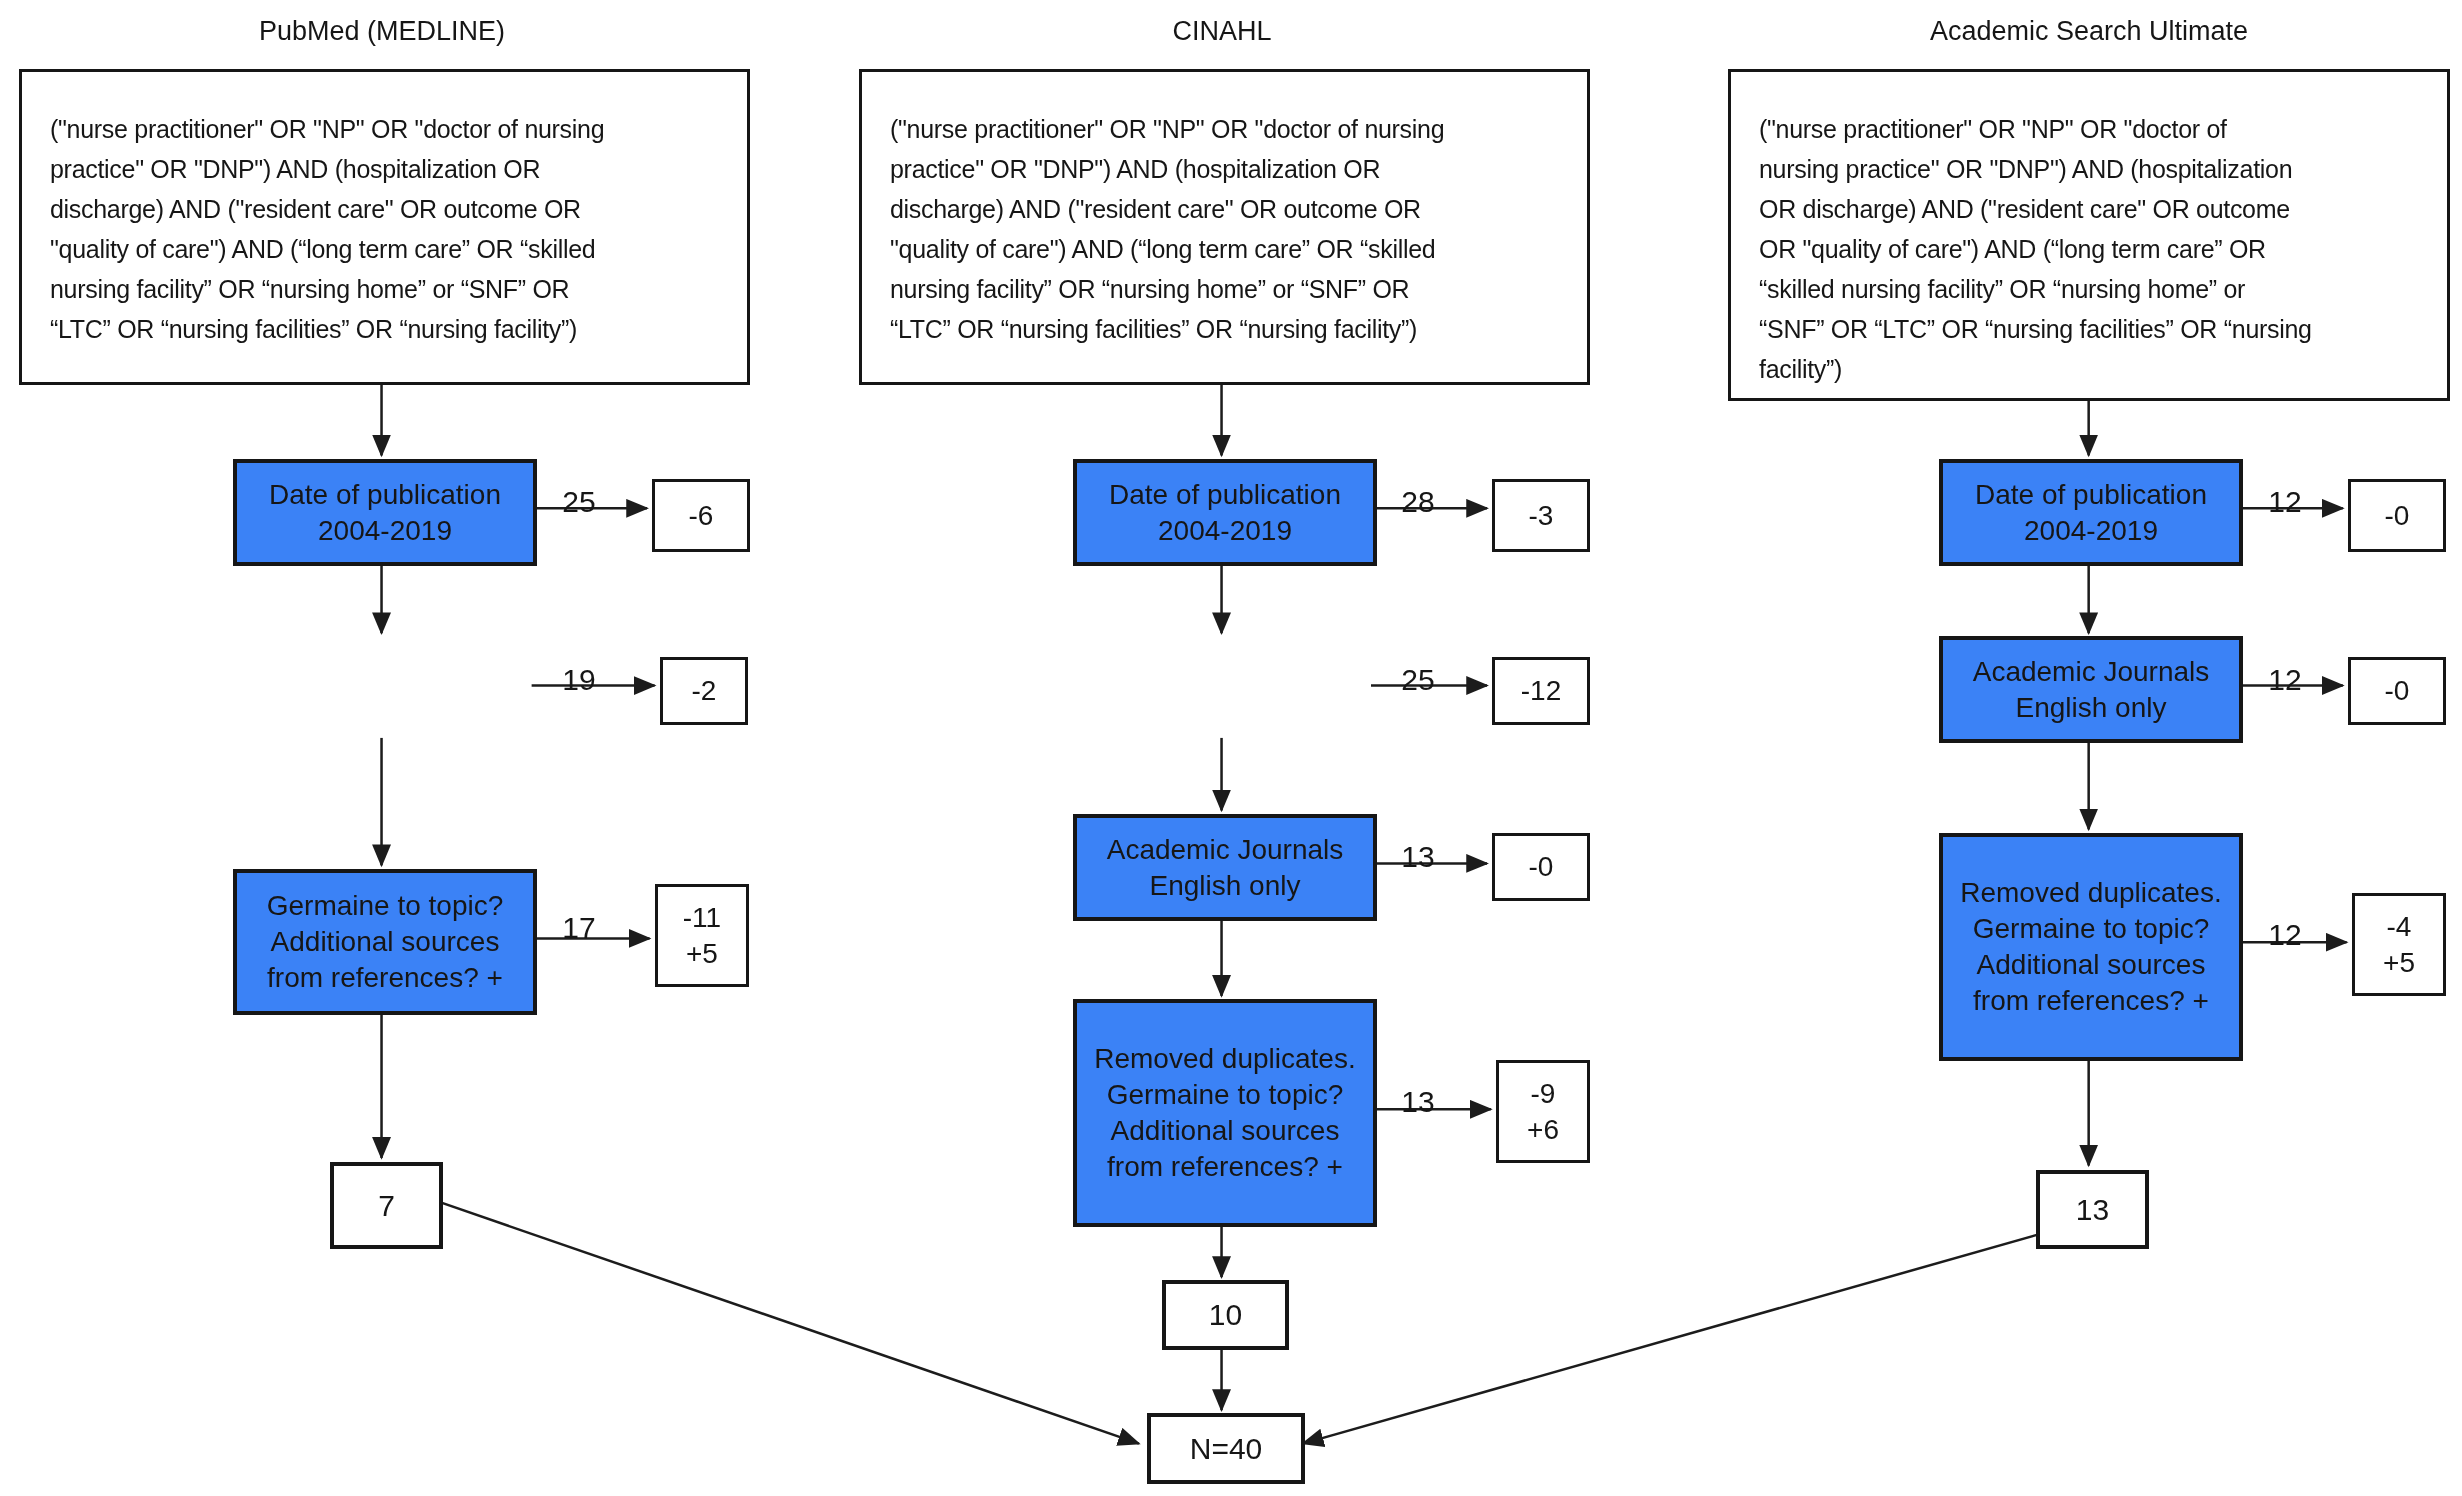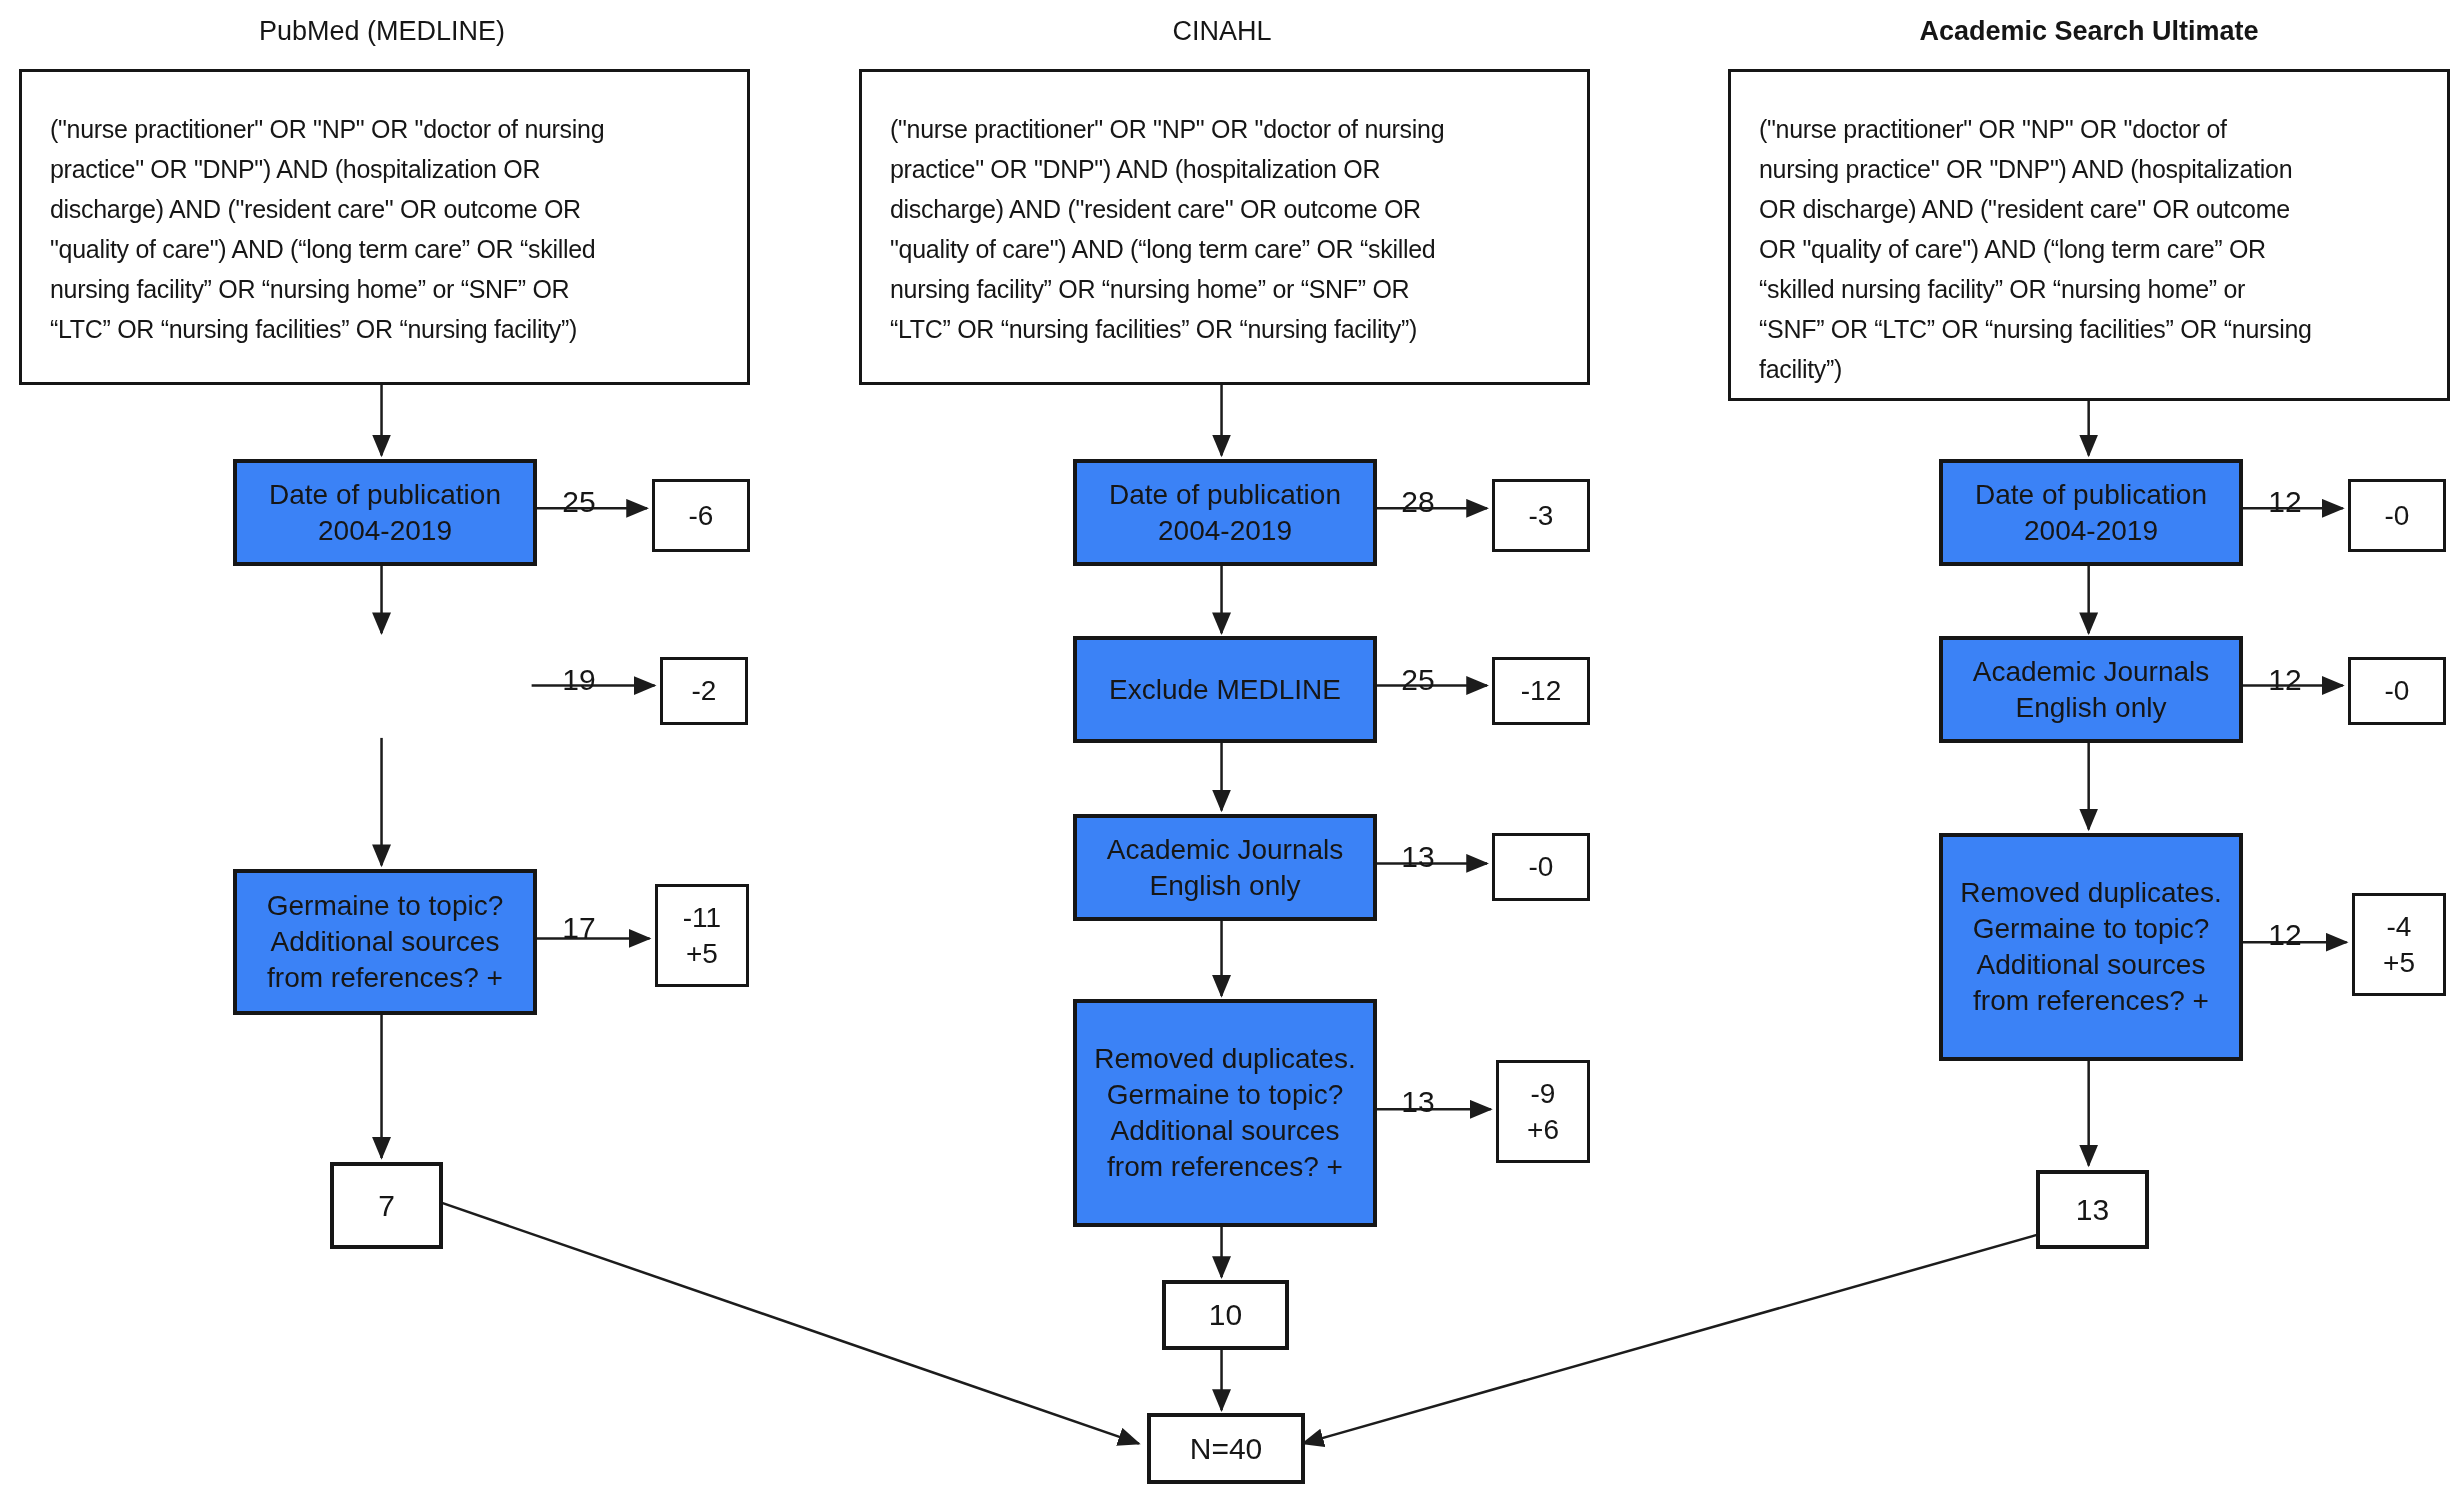--- a/index.html
+++ b/index.html
@@ -83,21 +83,21 @@
     <line x1="3549" y1="806" x2="3715" y2="806" marker-end="url(#ah)"></line>
     <line x1="3549" y1="1087" x2="3715" y2="1087" marker-end="url(#ah)"></line>
     <line x1="3549" y1="1494" x2="3721" y2="1494" marker-end="url(#ah)"></line>
 
     <line x1="694" y1="1905" x2="1806" y2="2289" marker-end="url(#ah)"></line>
     <line x1="3230" y1="1958" x2="2066" y2="2289" marker-end="url(#ah)"></line>
   </svg>
 
   <div class="col-title" style="left:938px;top:14px;">CINAHL</div>
   <div class="col-title" style="left:98px;top:14px;">PubMed (MEDLINE)</div>
-  <div class="col-title" style="left:1805px;top:14px;font-weight:bold;">Academic Search Ultimate</div>
+  <div class="col-title" style="left:1805px;top:14px;">Academic Search Ultimate</div>
 
   <div class="qbox" style="left:19px;top:69px;width:725px;height:310px;">
     <span class="qtext">("nurse practitioner" OR "NP" OR "doctor of nursing
 practice" OR "DNP") AND (hospitalization OR
 discharge) AND ("resident care" OR outcome OR
 "quality of care") AND (“long term care” OR “skilled
 nursing facility” OR “nursing home” or “SNF” OR
 “LTC” OR “nursing facilities” OR “nursing facility”)</span>
   </div>
   <div class="qbox" style="left:859px;top:69px;width:725px;height:310px;">
@@ -149,23 +149,20 @@
 
   <div class="step" style="left:1073px;top:459px;width:296px;height:99px;">
     <span class="lbl">Date of publication
 2004-2019</span>
   </div>
   <div class="count" style="left:1374px;top:458px;">28</div>
   <div class="xbox" style="left:1492px;top:479px;width:92px;height:67px;">
     <span class="lbl">-3</span>
   </div>
 
-  <div class="step" style="left:1073px;top:636px;width:296px;height:99px;">
-    <span class="lbl">Exclude MEDLINE</span>
-  </div>
   <div class="count" style="left:1374px;top:636px;">25</div>
   <div class="xbox" style="left:1492px;top:657px;width:92px;height:62px;">
     <span class="lbl">-12</span>
   </div>
 
   <div class="step" style="left:1073px;top:814px;width:296px;height:99px;">
     <span class="lbl">Academic Journals
 English only</span>
   </div>
   <div class="count" style="left:1374px;top:813px;">13</div>

